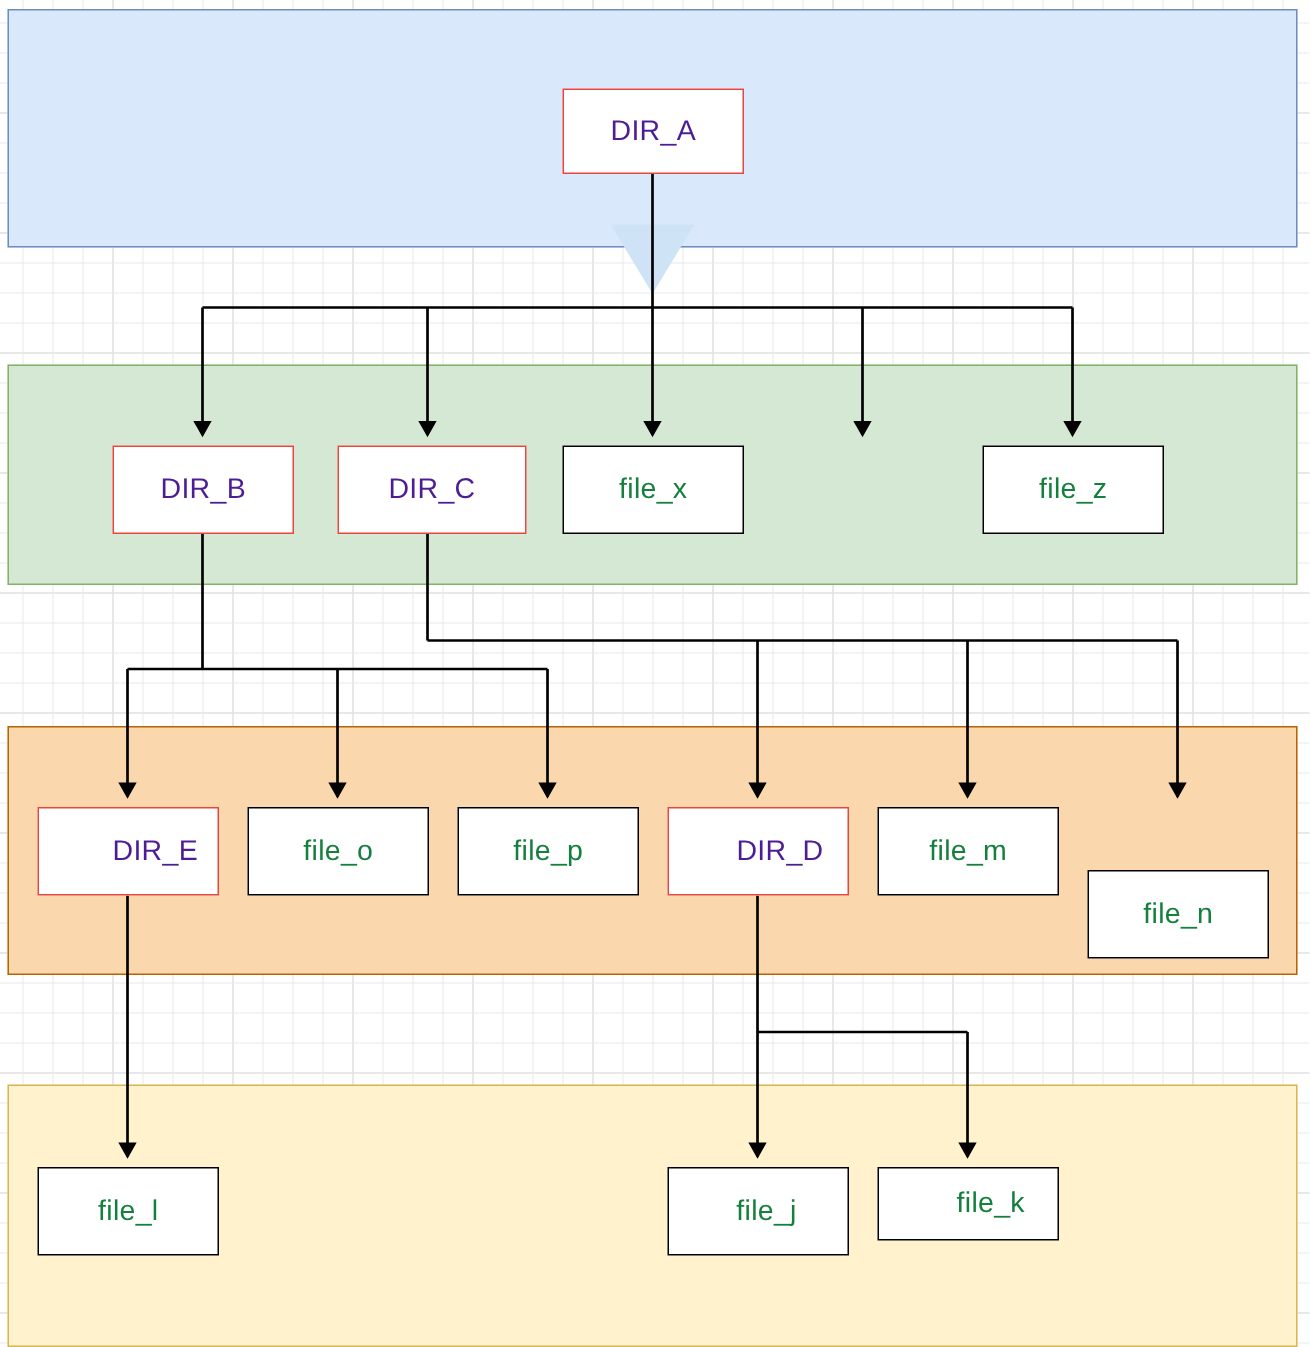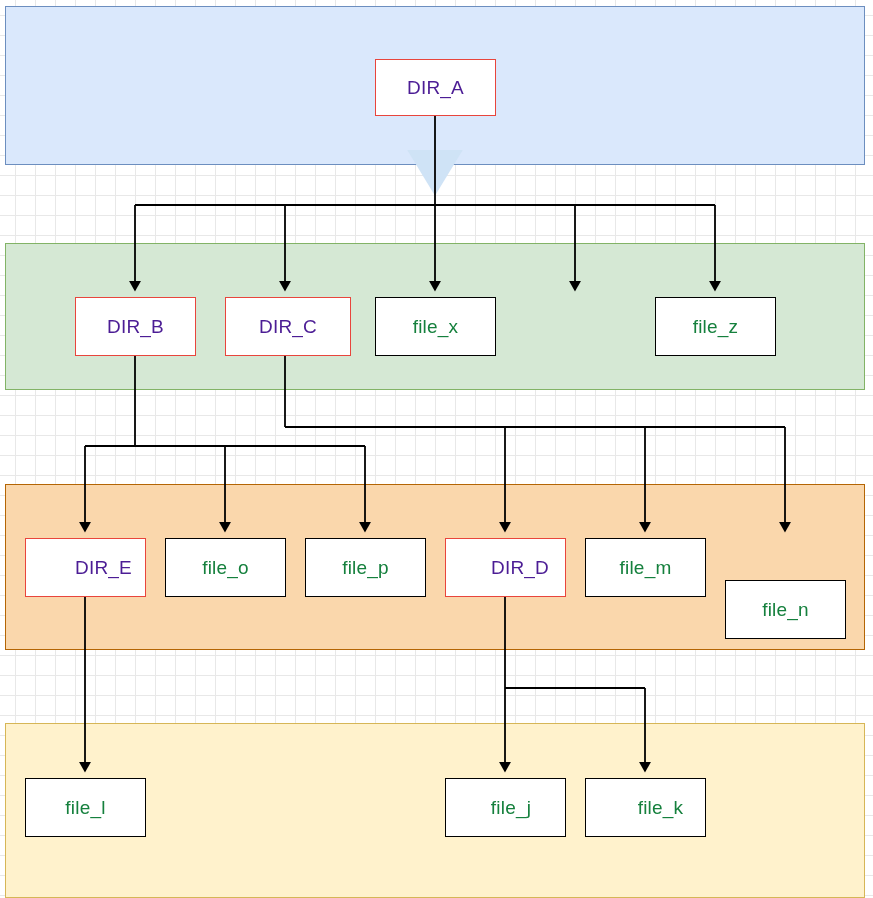--- a/index.html
+++ b/index.html
@@ -103,15 +103,15 @@
 
   <div class="node dir" style="left:25px;top:538px;width:121px;height:59px;padding-left:36px;">DIR_E</div>
   <div class="node file" style="left:165px;top:538px;width:121px;height:59px;">file_o</div>
   <div class="node file" style="left:305px;top:538px;width:121px;height:59px;">file_p</div>
   <div class="node dir" style="left:445px;top:538px;width:121px;height:59px;padding-left:29px;">DIR_D</div>
   <div class="node file" style="left:585px;top:538px;width:121px;height:59px;">file_m</div>
   <div class="node file" style="left:725px;top:538px;width:121px;height:59px;margin-top:42px;">file_n</div>
 
   <div class="node file" style="left:25px;top:778px;width:121px;height:59px;">file_l</div>
   <div class="node file" style="left:445px;top:778px;width:121px;height:59px;padding-left:11px;">file_j</div>
-  <div class="node file" style="left:585px;top:778px;width:121px;height:59px;padding-left:30px;">file_k</div>
+  <div class="node file" style="left:585px;top:778px;width:121px;height:49px;padding-left:30px;">file_k</div>
 
 </div>
 
 </body></html>

